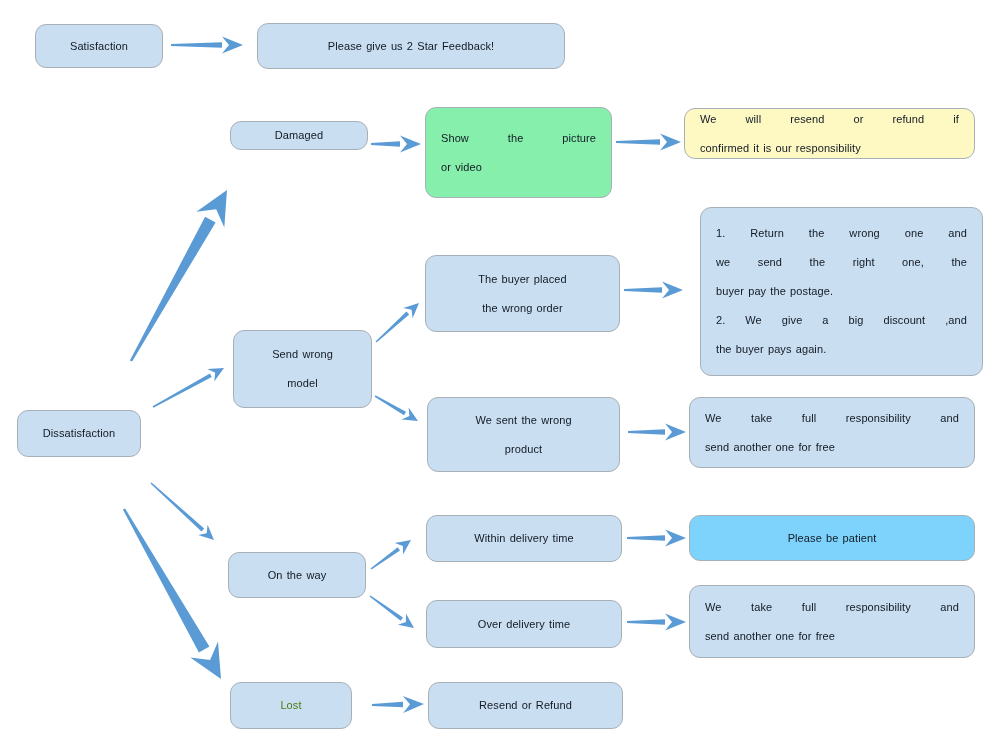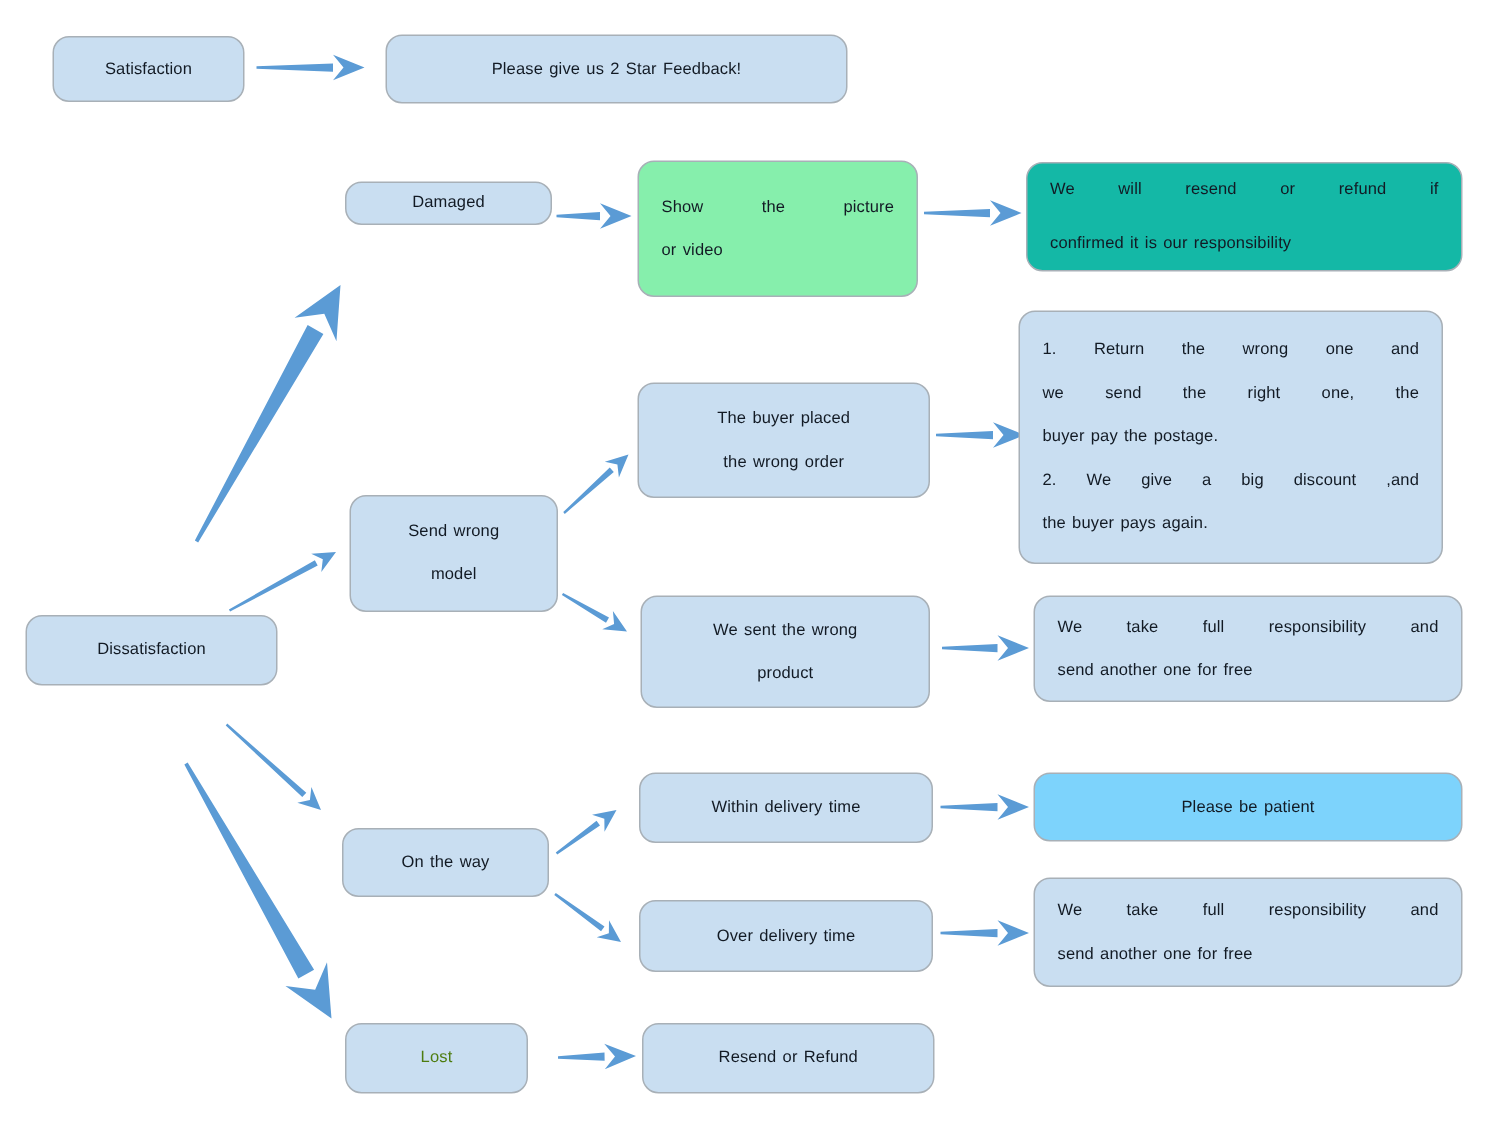--- a/index.html
+++ b/index.html
@@ -50,48 +50,48 @@
       <div class="node center" style="left: 257px; top: 23px; width: 308px; height: 46px; background: rgb(201, 222, 241); border-color: rgb(168, 176, 183); color: rgb(18, 26, 36);">
         <span class="line">Please give us 2 Star Feedback!</span>
       </div>
       <div class="node center" style="left: 230px; top: 121px; width: 138px; height: 29px; background: rgb(201, 222, 241); border-color: rgb(168, 176, 183); color: rgb(18, 26, 36);">
         <span class="line">Damaged</span>
       </div>
       <div class="node justify" style="left: 425px; top: 107px; width: 187px; height: 91px; background: #86efac; border-color: rgb(168, 176, 183); color: rgb(18, 26, 36);">
         <span class="line stretch">Show the picture</span>
         <span class="line">or video</span>
       </div>
-      <div class="node justify" style="left: 684px; top: 108px; width: 291px; height: 73px; background: #14b8a6; border-color: rgb(168, 176, 183); color: rgb(18, 26, 36); justify-content: space-between;">
+      <div class="node justify" style="left: 684px; top: 108px; width: 291px; height: 51px; background: #fef9c3; border-color: rgb(168, 176, 183); color: rgb(18, 26, 36);">
         <span class="line stretch">We will resend or refund if</span>
         <span class="line">confirmed it is our responsibility</span>
       </div>
       <div class="node center" style="left: 233px; top: 330px; width: 139px; height: 78px; background: rgb(201, 222, 241); border-color: rgb(168, 176, 183); color: rgb(18, 26, 36);">
         <span class="line">Send wrong</span>
         <span class="line">model</span>
       </div>
       <div class="node center" style="left: 425px; top: 255px; width: 195px; height: 77px; background: rgb(201, 222, 241); border-color: rgb(168, 176, 183); color: rgb(18, 26, 36); align-items: center;">
         <span class="line">The buyer placed</span>
         <span class="line">the wrong order</span>
       </div>
-      <div class="node justify" style="left: 679px; top: 207px; width: 283px; height: 169px; background: rgb(201, 222, 241); border-color: rgb(168, 176, 183); color: rgb(18, 26, 36);">
+      <div class="node justify" style="left: 700px; top: 207px; width: 283px; height: 169px; background: rgb(201, 222, 241); border-color: rgb(168, 176, 183); color: rgb(18, 26, 36);">
         <span class="line stretch">1. Return the wrong one and</span>
         <span class="line stretch">we send the right one, the</span>
         <span class="line">buyer pay the postage.</span>
         <span class="line stretch">2. We give a big discount ,and</span>
         <span class="line">the buyer pays again.</span>
       </div>
       <div class="node center" style="left: 427px; top: 397px; width: 193px; height: 75px; background: rgb(201, 222, 241); border-color: rgb(168, 176, 183); color: rgb(18, 26, 36);">
         <span class="line">We sent the wrong</span>
         <span class="line">product</span>
       </div>
       <div class="node justify" style="left: 689px; top: 397px; width: 286px; height: 71px; background: rgb(201, 222, 241); border-color: rgb(168, 176, 183); color: rgb(18, 26, 36);">
         <span class="line stretch">We take full responsibility and</span>
         <span class="line">send another one for free</span>
       </div>
-      <div class="node center" style="left: 17px; top: 410px; width: 168px; height: 47px; background: rgb(201, 222, 241); border-color: rgb(168, 176, 183); color: rgb(18, 26, 36);">
+      <div class="node center" style="left: 17px; top: 410px; width: 124px; height: 47px; background: rgb(201, 222, 241); border-color: rgb(168, 176, 183); color: rgb(18, 26, 36);">
         <span class="line">Dissatisfaction</span>
       </div>
       <div class="node center" style="left: 228px; top: 552px; width: 138px; height: 46px; background: rgb(201, 222, 241); border-color: rgb(168, 176, 183); color: rgb(18, 26, 36);">
         <span class="line">On the way</span>
       </div>
       <div class="node center" style="left: 426px; top: 515px; width: 196px; height: 47px; background: rgb(201, 222, 241); border-color: rgb(168, 176, 183); color: rgb(18, 26, 36);">
         <span class="line">Within delivery time</span>
       </div>
       <div class="node center" style="left: 426px; top: 600px; width: 196px; height: 48px; background: rgb(201, 222, 241); border-color: rgb(168, 176, 183); color: rgb(18, 26, 36);">
         <span class="line">Over delivery time</span>

